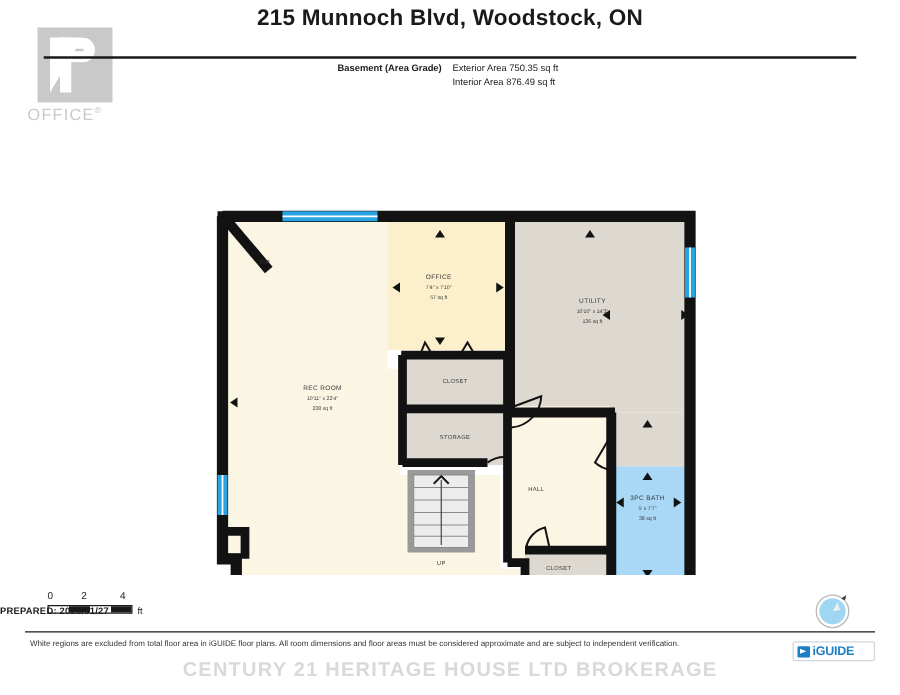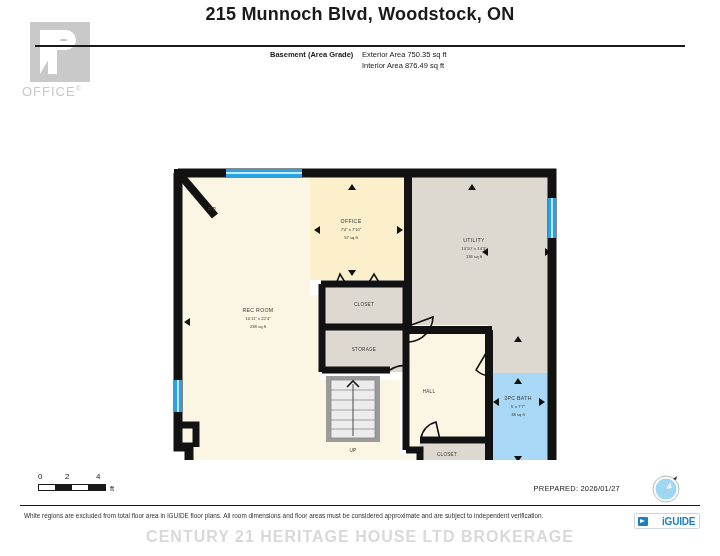--- a/index.html
+++ b/index.html
@@ -66,35 +66,35 @@
   #scale-bar .t2{left:27px;}
   #scale-bar .t4{left:58px;}
   #scale-bar .bar{
     position:absolute;left:0;top:12px;width:68px;height:7px;
     border:1px solid #1a1a1a;box-sizing:border-box;
     background:linear-gradient(to right,
       #ffffff 0 25%, #1a1a1a 25% 50%, #ffffff 50% 75%, #1a1a1a 75% 100%);
   }
   #scale-bar .unit{position:absolute;left:72px;top:12px;font-size:7.5px;}
   #prepared{
-    position:absolute;left:0;top:484px;width:620px;text-align:right;
-    font-size:7.5px;letter-spacing:.2px;
+    position:absolute;left:0;top:484px;width:620px;text-align:left;
+    font-size:7.5px;letter-spacing:.2px;font-weight:bold;
   }
   #compass{position:absolute;left:648px;top:470px;width:36px;height:36px;}
   #footer-rule{
     position:absolute;left:20px;top:505px;width:680px;height:1px;background:#1a1a1a;
   }
   #disclaimer{
     position:absolute;left:24px;top:511px;width:600px;
     font-size:6.4px;line-height:10px;color:#333;
   }
   #iguide-logo{
     position:absolute;left:634px;top:513px;width:66px;height:16px;
     border:1px solid #cfd6dd;border-radius:2px;background:#fff;
-    display:flex;align-items:center;gap:14px;padding:0 3px;box-sizing:border-box;
+    display:flex;align-items:center;gap:2px;padding:0 3px;box-sizing:border-box;
   }
   #iguide-logo .ig-badge{
     width:10px;height:9px;background:#1b7fc4;border-radius:1px;
     position:relative;flex:0 0 auto;
   }
   #iguide-logo .ig-badge:after{
     content:"";position:absolute;left:2px;top:2px;
     width:0;height:0;border-left:5px solid #fff;
     border-top:2.5px solid transparent;border-bottom:2.5px solid transparent;
   }

